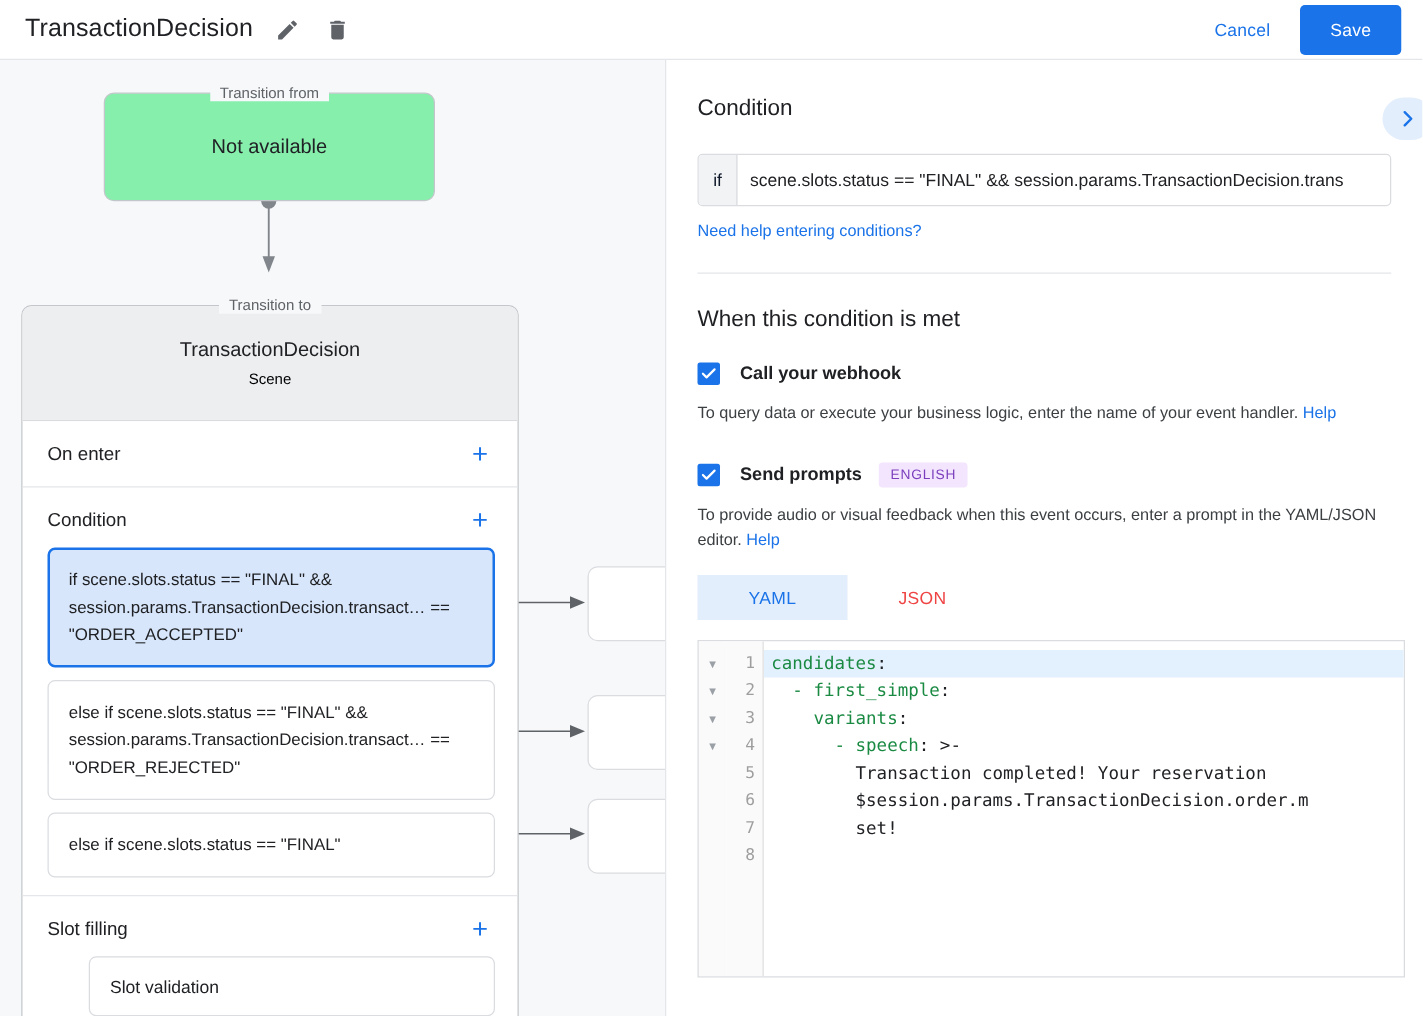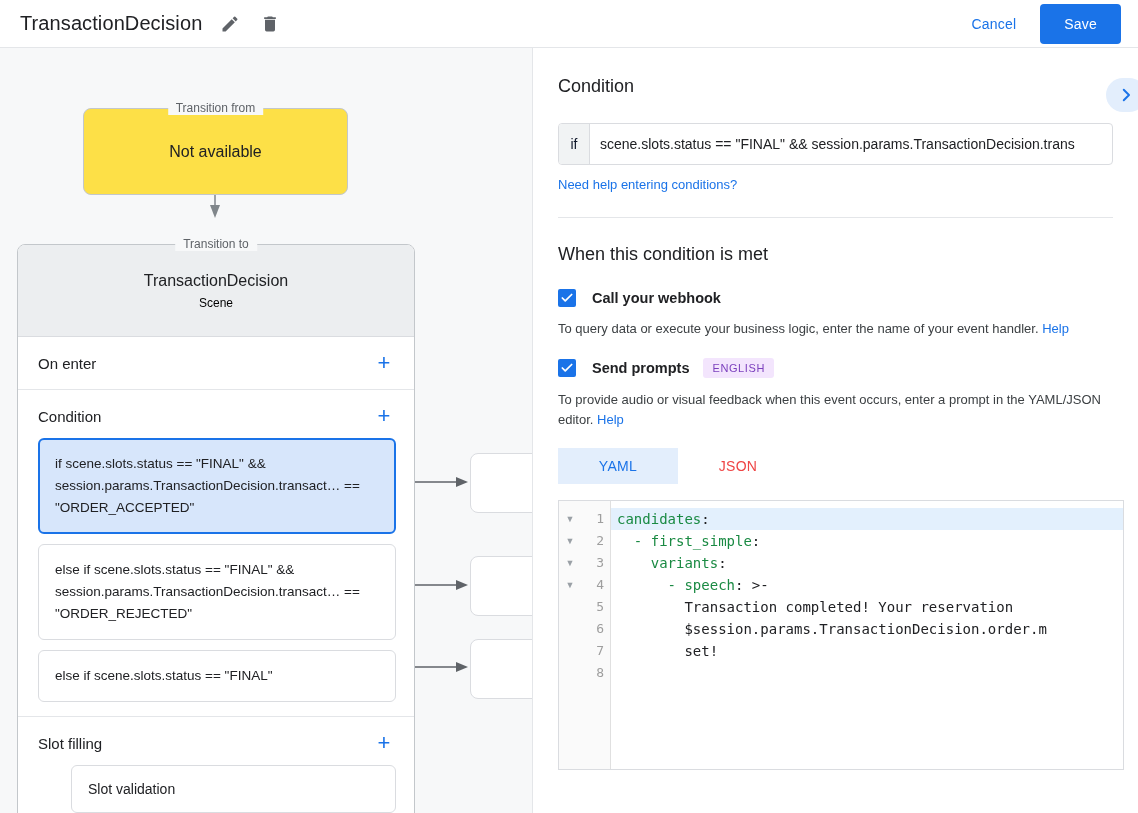--- a/index.html
+++ b/index.html
@@ -36,22 +36,22 @@
     border: none; border-radius: 4px; padding: 0 24px; height: 40px;
     margin-right: 17px; margin-left: 10px; cursor: pointer; letter-spacing: .2px;
   }
 
   
   .canvas {
     position: absolute; left: 0; top: 48px; width: 532px; height: 765px;
     background: #f7f8f9; overflow: hidden;
   }
   .fieldset-box {
-    position: absolute; background: #fde047;
-    border: 1px solid #c3c7cb; border-radius: 8px; margin-top: 34px;
+    position: absolute; background: #86efac;
+    border: 1px solid #c3c7cb; border-radius: 8px;
   }
   .fieldset-legend {
     position: absolute; top: -8px; left: 50%; transform: translateX(-50%);
     background: #f7f8f9; padding: 0 8px; font-size: 12px; color: #5f6368;
     white-space: nowrap;
   }
   .node-from {
     left: 83px; top: 26px; width: 265px; height: 87px;
     display: flex; align-items: center; justify-content: center;
   }
@@ -312,21 +312,21 @@
             </svg>
         </div>
         <div class="cblabel">Call your webhook</div>
       </div>
       <div class="desc">
         <span>To query data or execute your business logic, enter the name of your event handler.</span>
         <a>Help</a>
       </div>
 
       
-      <div class="cbrow" style="margin-top:19px">
+      <div class="cbrow" style="margin-top:30px">
         <div class="cbox">
           <svg width="14" height="14" viewBox="0 0 24 24" fill="none" stroke="#fff" stroke-width="3" stroke-linecap="round" stroke-linejoin="round">
               <polyline points="20 6 9 17 4 12"></polyline>
             </svg>
         </div>
         <div class="cblabel">Send prompts</div>
         <div class="badge">ENGLISH</div>
       </div>
       <div class="desc" style="max-width:552px">
         <span>To provide audio or visual feedback when this event occurs, enter a prompt in the YAML/JSON editor.</span>

